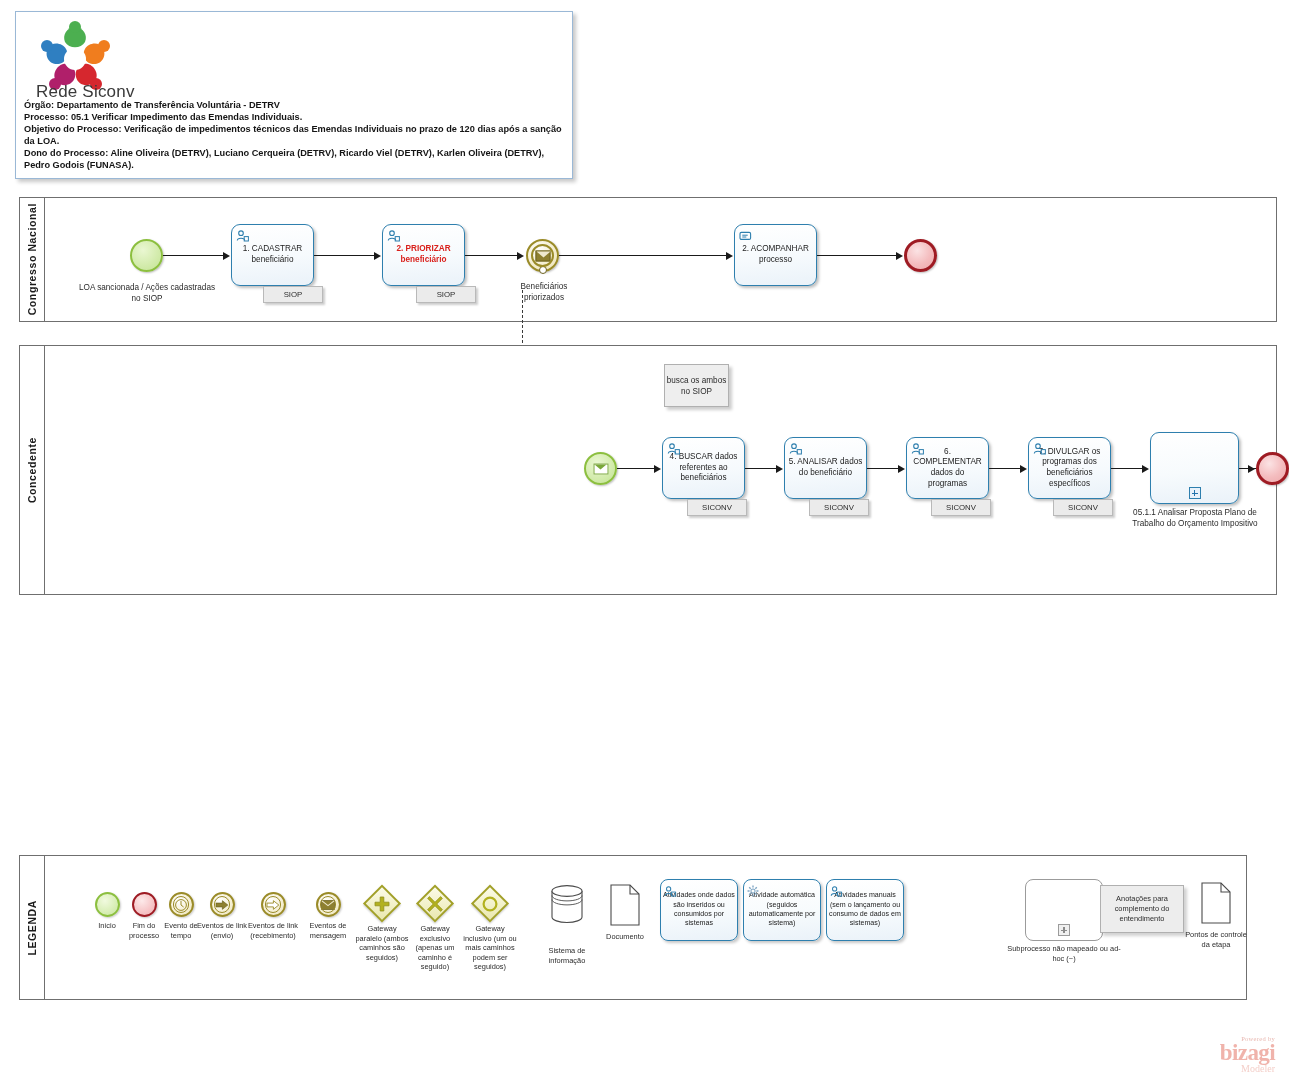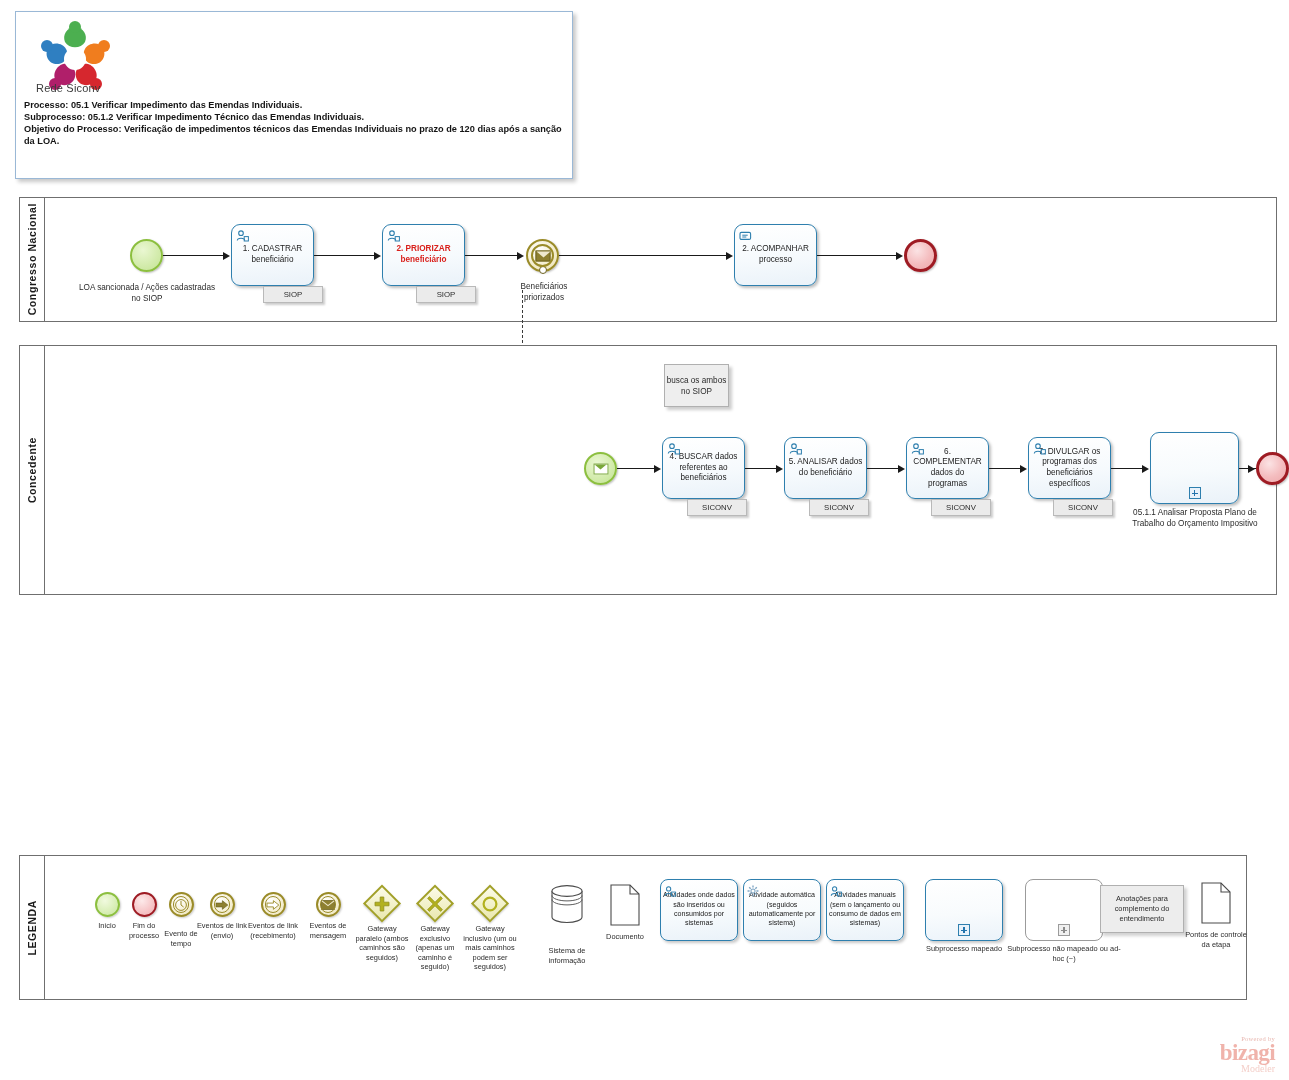--- a/index.html
+++ b/index.html
@@ -11,21 +11,21 @@
 
   
   #header-box{
     position:absolute;left:15px;top:11px;width:558px;height:168px;
     background:#ffffff;border:1px solid #9ab8d6;
     box-shadow:3px 3px 4px rgba(0,0,0,.22);
     box-sizing:border-box;
   }
   #logo-wrap{position:absolute;left:22px;top:7px;width:74px;height:76px;}
   #logo-caption{
-    position:absolute;left:20px;top:70px;font-size:11px;color:#3a3a3a;
+    position:absolute;left:20px;top:70px;font-size:17px;color:#3a3a3a;
     letter-spacing:.2px;
   }
   #header-text{
     position:absolute;left:8px;top:88px;right:6px;
     font-size:9.2px;font-weight:bold;line-height:11.9px;color:#151515;
   }
   #header-text div{white-space:normal;}
 
   
   .pool{
@@ -244,23 +244,24 @@
         <path d="M19 63 C13 57 18 47 25 45 C32 43 39 50 37 58 C35 66 25 69 19 63 Z" fill="#b01f6a"></path>
         <circle cx="17" cy="65" r="6" fill="#b01f6a"></circle>
         <path d="M10 29 C14 22 25 24 28 30 C32 37 27 45 19 45 C11 45 6 37 10 29 Z" fill="#2f7fc1"></path>
         <circle cx="9" cy="27" r="6" fill="#2f7fc1"></circle>
         <circle cx="37" cy="40" r="11" fill="#ffffff"></circle>
       </g>
     </svg>
   </div>
   <div id="logo-caption">Rede Siconv</div>
   <div id="header-text">
+    <div>Órgão: Departamento de Transferência Voluntária - DETRV</div>
     <div>Processo: 05.1 Verificar Impedimento das Emendas Individuais.</div>
-    <div>Subprocesso: 05.1.2 Verificar Impedimento Técnico das Emendas Individuais.</div>
     <div>Objetivo do Processo: Verificação de impedimentos técnicos das Emendas Individuais no prazo de 120 dias após a sanção da LOA.</div>
+    <div>Dono do Processo: Aline Oliveira (DETRV), Luciano Cerqueira (DETRV), Ricardo Viel (DETRV), Karlen Oliveira (DETRV), Pedro Godois (FUNASA).</div>
   </div>
 </div>
 
 <div class="pool" id="pool-congresso">
   <div class="lane-title">
     <span>Congresso Nacional</span>
   </div>
   <div class="lane-body">
 
     <div class="node ev ev-start" style="left:85px;top:41px;"></div>
@@ -440,21 +441,21 @@
       <span class="lg-cap" style="display:block;margin-top:4px;">Fim do processo</span>
     </div>
 
     <div class="lg-item" style="left:112px;top:36px;width:48px;">
       <div class="lg-shape lg-circle lg-inter">
         <svg width="13" height="13" viewBox="0 0 13 13" style="position:absolute;left:50%;top:50%;transform:translate(-50%,-50%);">
           <circle cx="6.5" cy="6.5" r="5.4" fill="none" stroke="#9a8b28" stroke-width="1"></circle>
           <path d="M6.5 2.5 v4 l2.6 2" fill="none" stroke="#9a8b28" stroke-width="1"></path>
         </svg>
       </div>
-      <span class="lg-cap" style="display:block;margin-top:12px;">Evento de tempo</span>
+      <span class="lg-cap" style="display:block;margin-top:4px;">Evento de tempo</span>
     </div>
 
     <div class="lg-item" style="left:149px;top:36px;width:56px;">
       <div class="lg-shape lg-circle lg-inter">
         <svg width="14" height="11" viewBox="0 0 14 11" style="position:absolute;left:50%;top:50%;transform:translate(-50%,-50%);">
           <path d="M1 3.6 h6.4 V1.2 L12.8 5.5 L7.4 9.8 V7.4 H1 Z" fill="#8e8030" stroke="#6f6423" stroke-width=".7"></path>
         </svg>
       </div>
       <span class="lg-cap" style="display:block;margin-top:4px;">Eventos de link (envio)</span>
     </div>
@@ -563,26 +564,20 @@
           <svg width="12" height="11" viewBox="0 0 13 12">
               <circle cx="5" cy="3.2" r="2.3" fill="none" stroke="#2e7fae" stroke-width="1.1"></circle>
               <path d="M1.3 10.6 C1.3 7.4 8.7 7.4 8.7 10.6" fill="none" stroke="#2e7fae" stroke-width="1.1"></path>
               <rect x="8.2" y="6.6" width="4.2" height="4.4" fill="none" stroke="#2e7fae" stroke-width="1"></rect>
             </svg>
         </span>
         <span class="lg-task-txt">Atividades manuais (sem o lançamento ou consumo de dados em sistemas)</span>
       </div>
     </div>
 
-    <div class="lg-item" style="left:865px;top:23px;width:108px;">
-      <div class="lg-subproc" style="margin:0 auto;">
-        <span class="plus-marker"></span>
-      </div>
-      <span class="lg-cap" style="display:block;margin-top:3px;">Subprocesso mapeado</span>
-    </div>
 
     <div class="lg-item" style="left:960px;top:23px;width:118px;">
       <div class="lg-subproc-grey" style="margin:0 auto;">
         <span class="plus-marker grey"></span>
       </div>
       <span class="lg-cap" style="display:block;margin-top:3px;">Subprocesso não mapeado ou ad-hoc (~)</span>
     </div>
 
     <div class="lg-item" style="left:1052px;top:29px;width:90px;">
       <div class="lg-note" style="margin:0 auto;">

